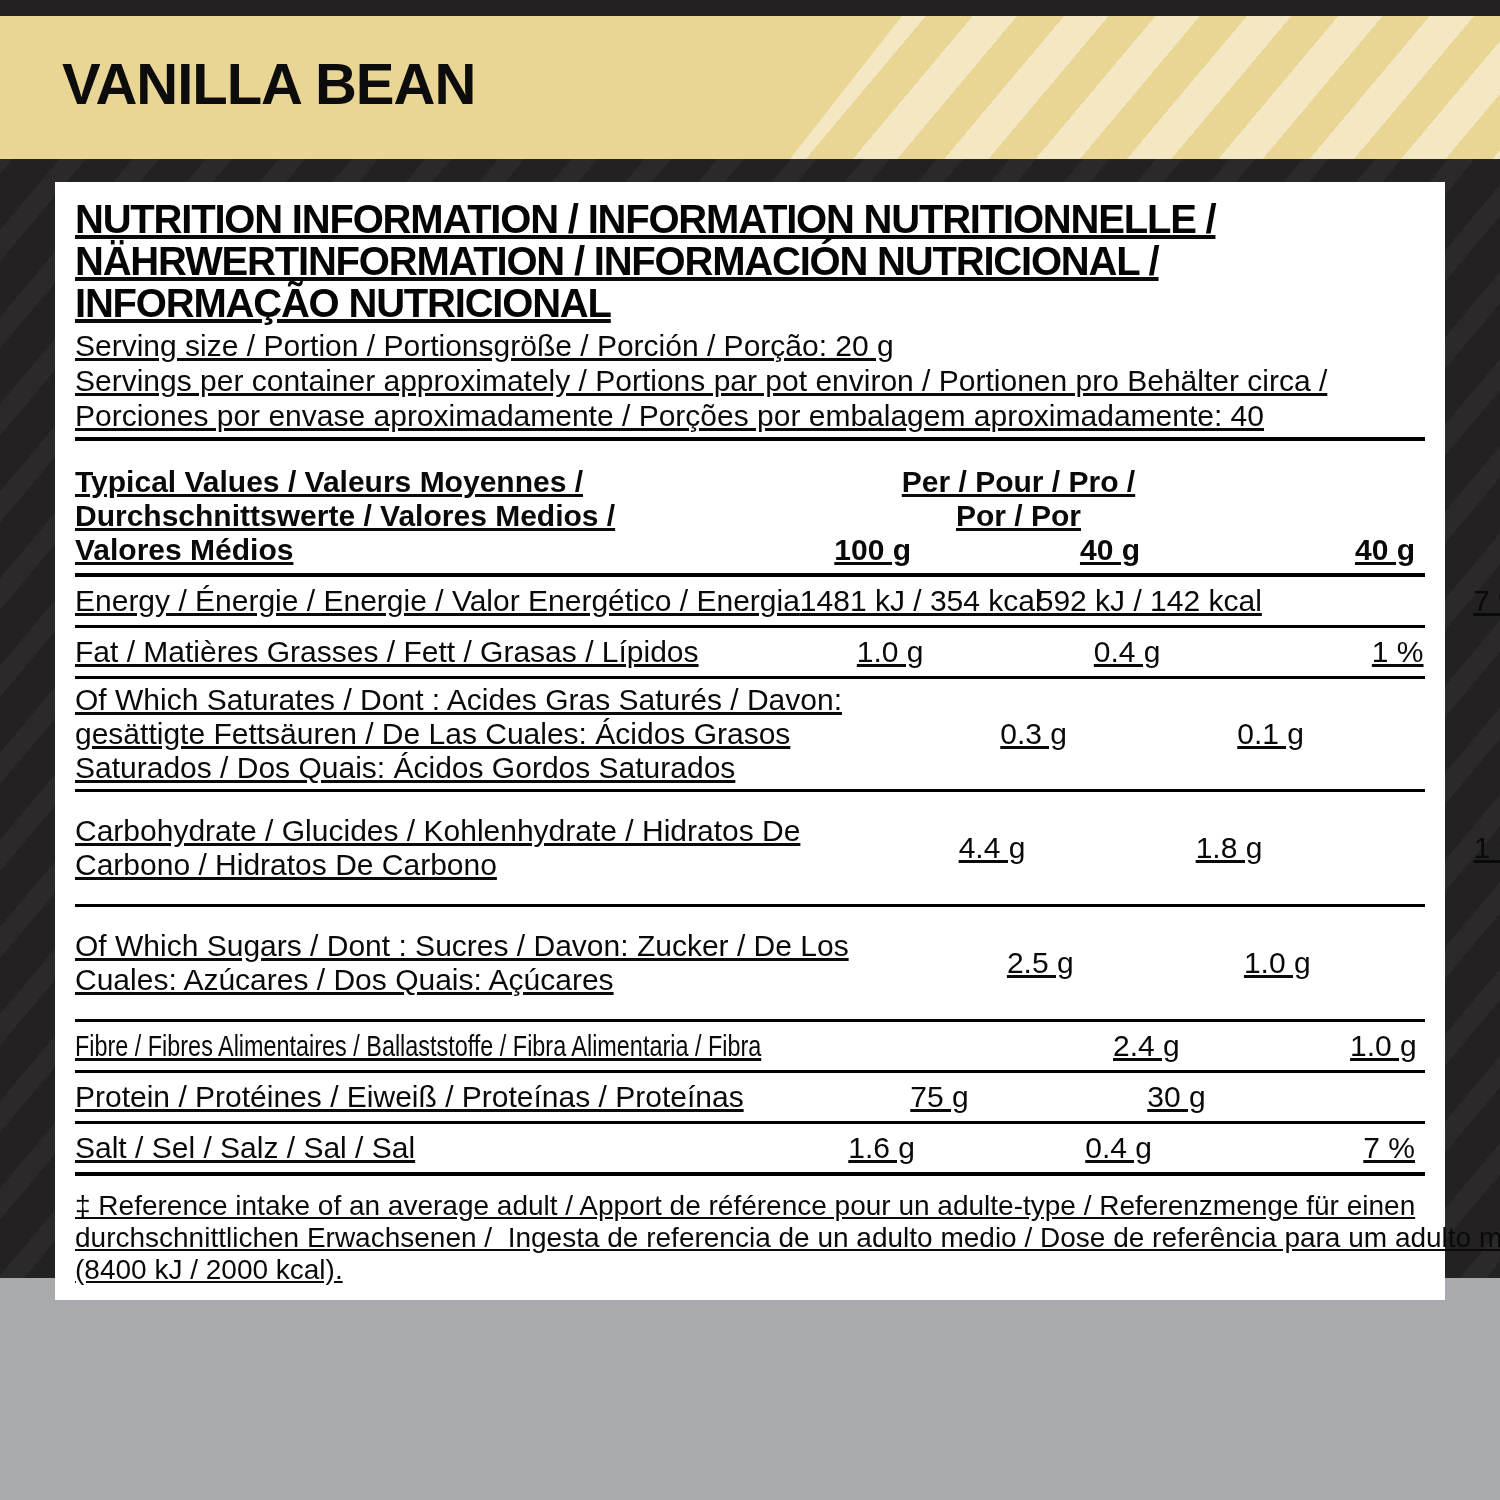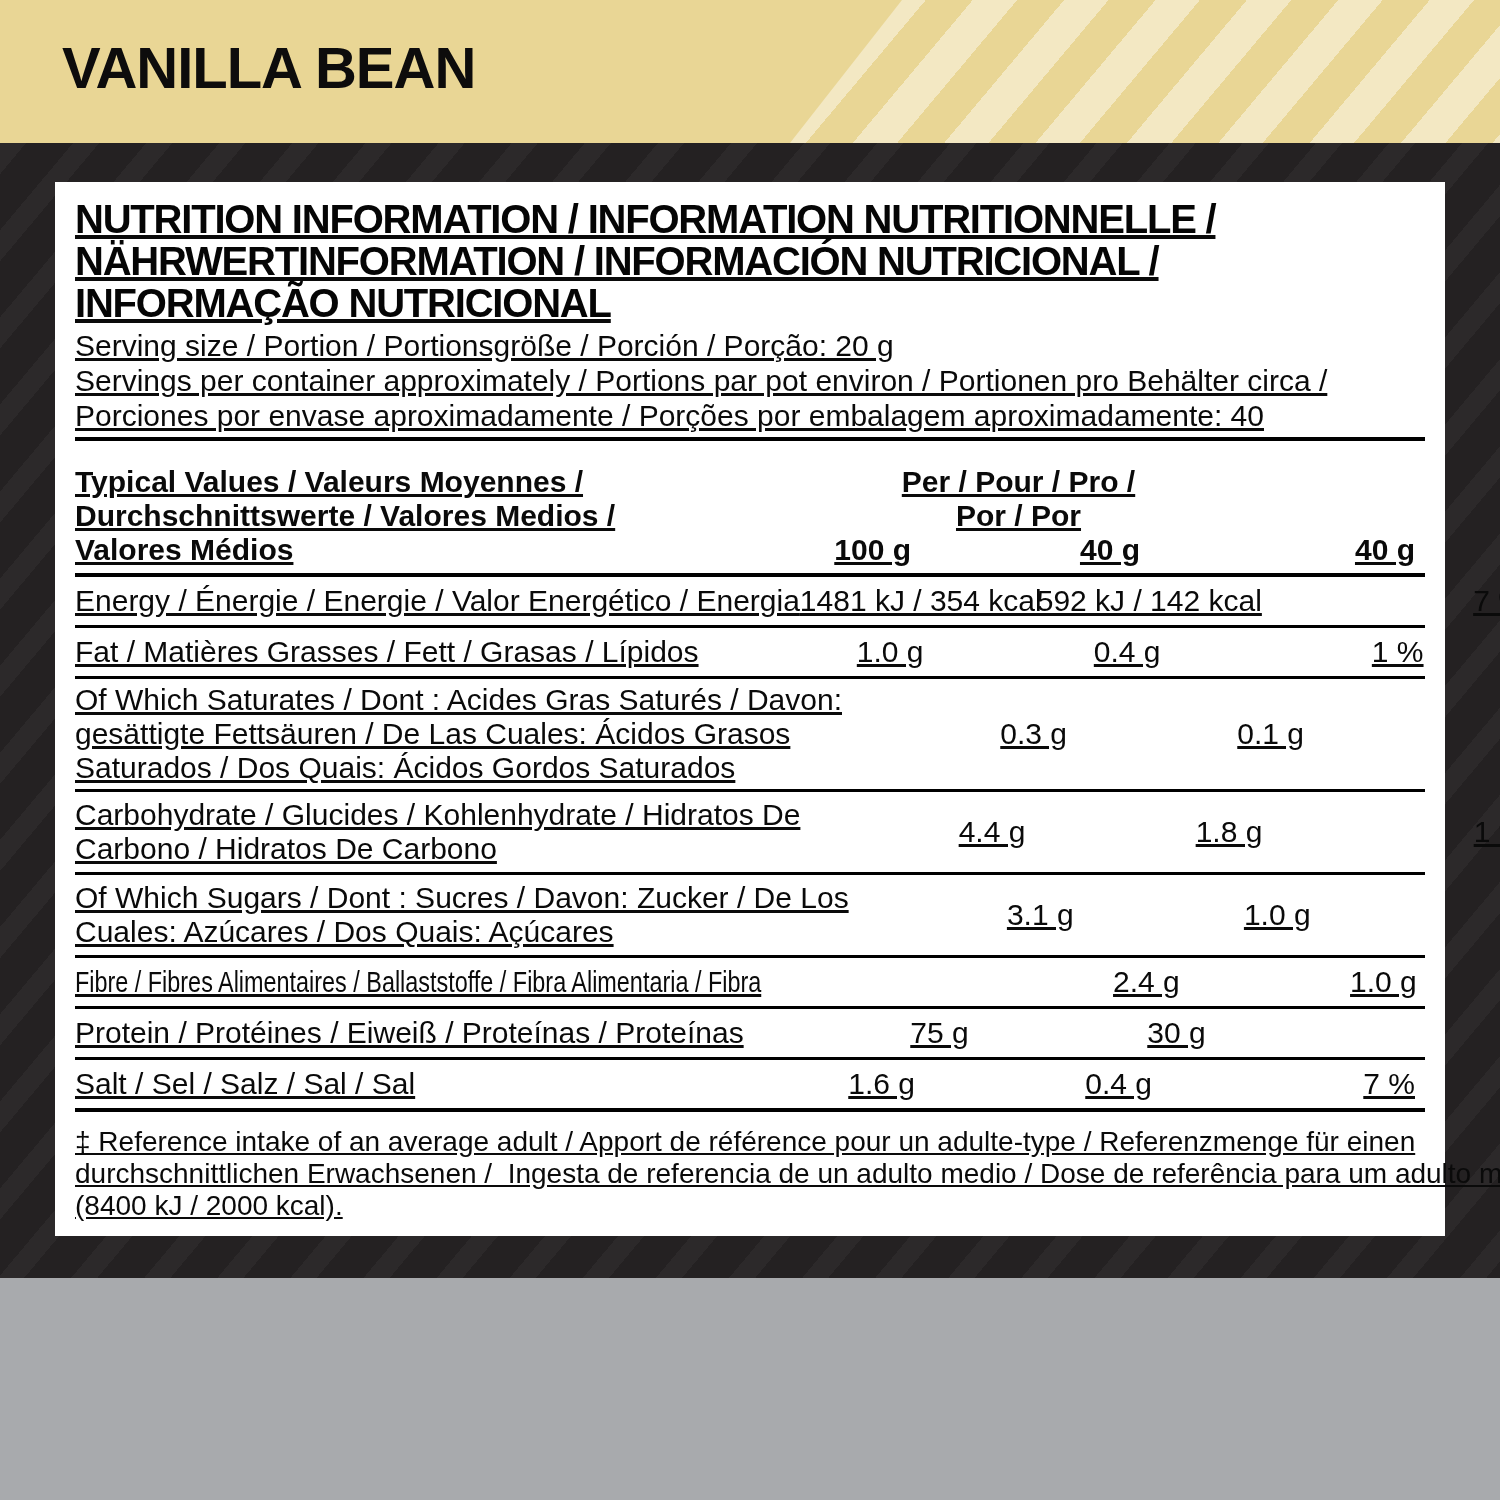--- a/index.html
+++ b/index.html
@@ -3,21 +3,21 @@
 <meta charset="utf-8">
 <style>
   html,body{margin:0;padding:0;}
   body{
     width:1500px;height:1500px;position:relative;overflow:hidden;
     font-family:"Liberation Sans","DejaVu Sans",sans-serif;
     background:#242122;color:#0a0a0a;
   }
   
   .flavor-header{
-    position:absolute;left:0;top:0;width:1500px;height:143px;
+    position:absolute;left:0;top:16px;width:1500px;height:143px;
     background:#e9d695;overflow:hidden;z-index:2;
   }
   .flavor-stripes{
     position:absolute;top:0;bottom:0;left:790px;right:0;
     background:repeating-linear-gradient(130deg,#f3e8c3 0 34px,rgba(0,0,0,0) 34px 70px);
     clip-path:polygon(0 100%,112px 0,100% 0,100% 100%);
   }
   .flavor-title{
     position:absolute;left:62px;top:38px;margin:0;
     font-size:58px;line-height:60px;font-weight:bold;letter-spacing:-1px;color:#0d0c0c;
@@ -58,21 +58,21 @@
   .th-ri{grid-column:4;grid-row:1;text-align:right;white-space:pre-line;padding-right:10px;}
   .th-100{grid-column:2;grid-row:2;text-align:right;padding-right:4px;}
   .th-40a{grid-column:3;grid-row:2;text-align:right;padding-right:12px;}
   .th-40b{grid-column:4;grid-row:2;text-align:right;padding-right:10px;}
   .trow{
     display:grid;grid-template-columns:1fr 225px 237px 273px;
     align-items:center;padding:7px 0;
   }
   .trow + .trow{border-top:3px solid #000;}
   .trow.pad-lg{padding:4px 0;}
-  .trow.pad-md{padding:6px 0;}
+  .trow.pad-md{padding:22px 0;}
   .nutrient-label{white-space:pre;}
   .nutrient-label.condensed{transform:scaleX(0.78);transform-origin:left center;white-space:nowrap;}
   .num{text-align:right;white-space:nowrap;}
   .num.c2{padding-right:0;}
   .num.c3{padding-right:0;}
   .num.c4{padding-right:10px;}
   .reference-footnote{
     margin:14px 0 0 0;font-size:28px;line-height:32px;white-space:pre;
   }
 </style>
@@ -143,21 +143,21 @@
       <div class="nutrient-label">Carbohydrate / Glucides / Kohlenhydrate / Hidratos De
 Carbono / Hidratos De Carbono</div>
       <div class="num c2">4.4 g</div>
       <div class="num c3">1.8 g</div>
       <div class="num c4">1 %</div>
     </div>
 
     <div class="trow pad-md">
       <div class="nutrient-label">Of Which Sugars / Dont : Sucres / Davon: Zucker / De Los
 Cuales: Azúcares / Dos Quais: Açúcares</div>
-      <div class="num c2">3.1 g</div>
+      <div class="num c2">2.5 g</div>
       <div class="num c3">1.0 g</div>
       <div class="num c4"></div>
     </div>
 
     <div class="trow">
       <div class="nutrient-label condensed">Fibre / Fibres Alimentaires / Ballaststoffe / Fibra Alimentaria / Fibra</div>
       <div class="num c2">2.4 g</div>
       <div class="num c3">1.0 g</div>
       <div class="num c4"></div>
     </div>

